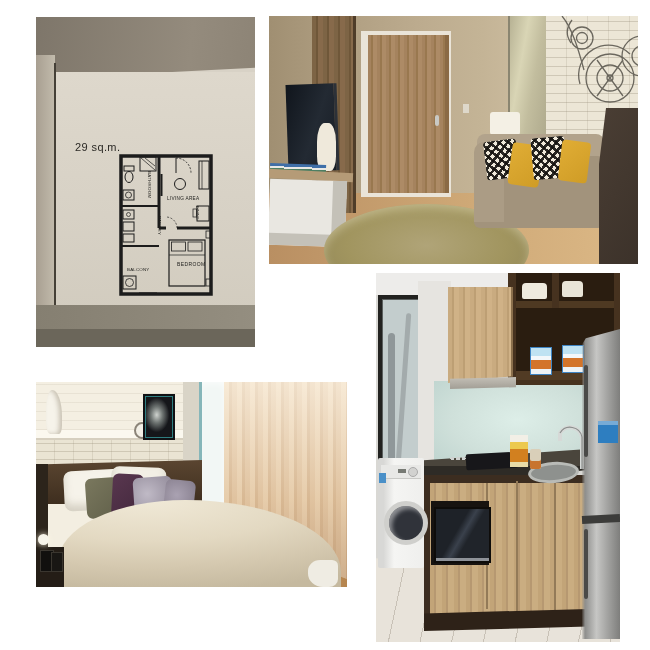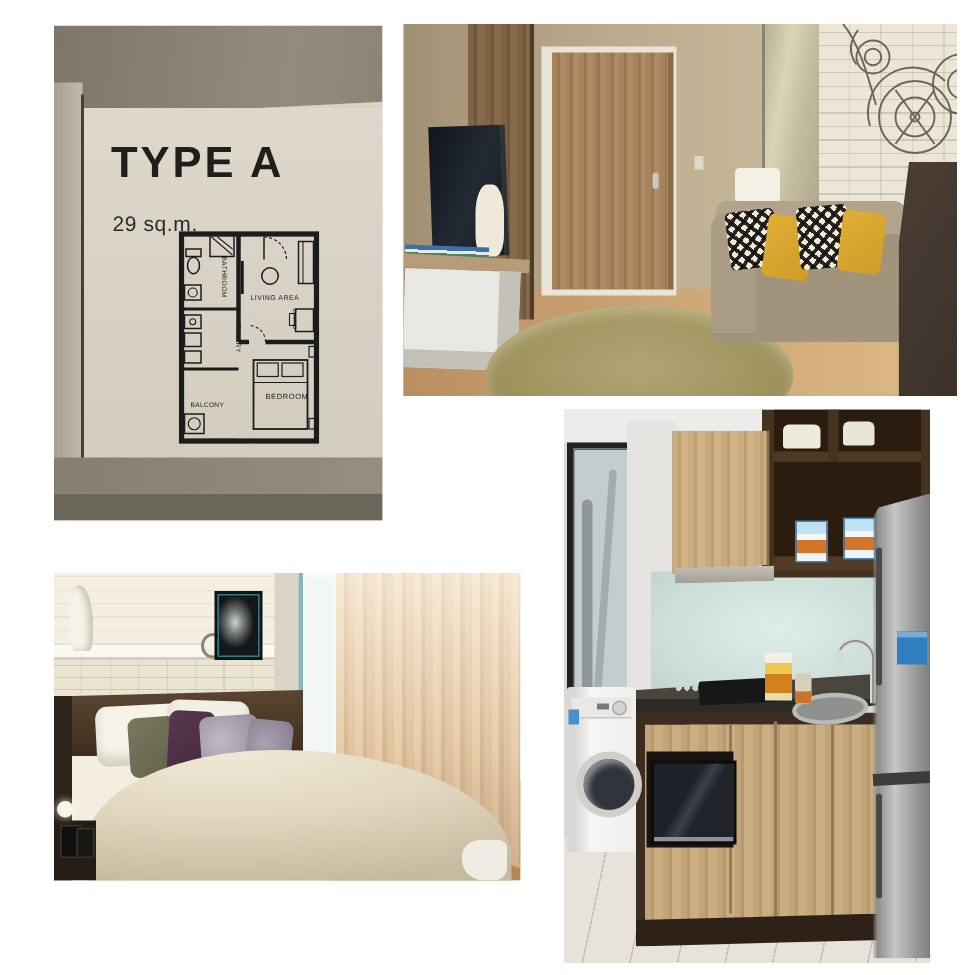--- a/index.html
+++ b/index.html
@@ -11,21 +11,21 @@
   
   .p-sign{left:36px;top:17px;width:219px;height:330px;background:#d8d2c6;}
   .s-top{left:0;top:0;width:219px;height:62px;background:linear-gradient(96deg,#7e766a,#948b7d 70%,#8d8476);
          clip-path:polygon(0 0,100% 0,100% 82%,0 100%);}
   .s-left{left:0;top:38px;width:19px;height:260px;background:linear-gradient(90deg,#a89f91,#c2bbac);}
   .s-seam{left:18px;top:46px;width:2px;height:252px;background:#454037;}
   .s-board{left:20px;top:55px;width:199px;height:240px;
            background:linear-gradient(180deg,#ded8cc,#d7d1c5 60%,#d2ccbf);}
   .s-title{left:38px;top:76px;font-size:29px;font-weight:bold;letter-spacing:2px;color:#201e1a;}
   .s-sub{left:39px;top:110px;font-size:11px;letter-spacing:.7px;color:#2b2925;}
-  .s-area{left:39px;top:124px;font-size:14px;letter-spacing:.4px;color:#2b2925;}
+  .s-area{left:39px;top:124px;font-size:11px;letter-spacing:.4px;color:#2b2925;}
   .s-plan{left:83px;top:137px;width:94px;height:142px;}
   .s-plan text{font-family:"Liberation Sans",sans-serif;fill:#1d1d1b;}
   .s-floor1{left:0;top:288px;width:219px;height:24px;background:linear-gradient(90deg,#857f71,#948e80);}
   .s-floor2{left:0;top:312px;width:219px;height:18px;background:#6b665a;}
 
   
   .p-living{left:269px;top:16px;width:369px;height:248px;background:#b7a689;}
   .lr-wall{inset:0;background:linear-gradient(90deg,#a08f72 0,#ac9b7e 14%,#bcab8e 40%,#c4b496 58%,#c9b99c 66%);}
   .lr-floor{left:0;top:177px;width:369px;height:71px;
             background:linear-gradient(90deg,#b98f62,#cfa977 55%,#dcb987),
@@ -202,21 +202,20 @@
 </head>
 <body>
 
 <div class="canvas">
 
   <figure class="photo p-sign" style="margin:0">
     <div class="abs s-top"></div>
     <div class="abs s-left"></div>
     <div class="abs s-seam"></div>
     <div class="abs s-board"></div>
-    <div class="abs s-title">TYPE A</div>
     <div class="abs s-area">29 sq.m.</div>
     <svg class="abs s-plan" viewBox="0 0 94 142">
       <g stroke="#1c1c1c" fill="none">
         <rect x="2" y="2" width="90" height="138" stroke-width="3.5"></rect>
         <line x1="40" y1="2" x2="40" y2="74" stroke-width="3"></line>
         <line x1="40" y1="74" x2="47" y2="74" stroke-width="3"></line>
         <line x1="58" y1="74" x2="92" y2="74" stroke-width="3"></line>
         <path d="M58,74 A11,11 0 0,0 47,63" stroke-width=".7" stroke-dasharray="2,1.5"></path>
         <line x1="2" y1="52" x2="40" y2="52" stroke-width="2"></line>
         <line x1="2" y1="92" x2="40" y2="92" stroke-width="2"></line>

